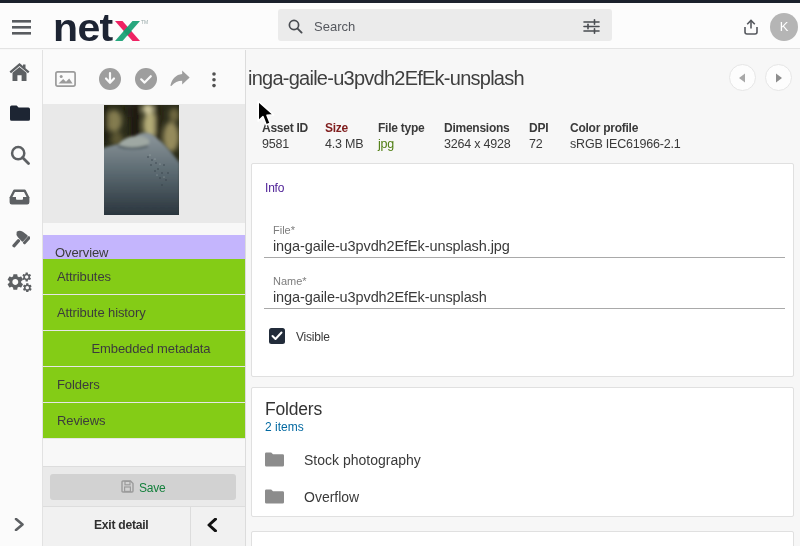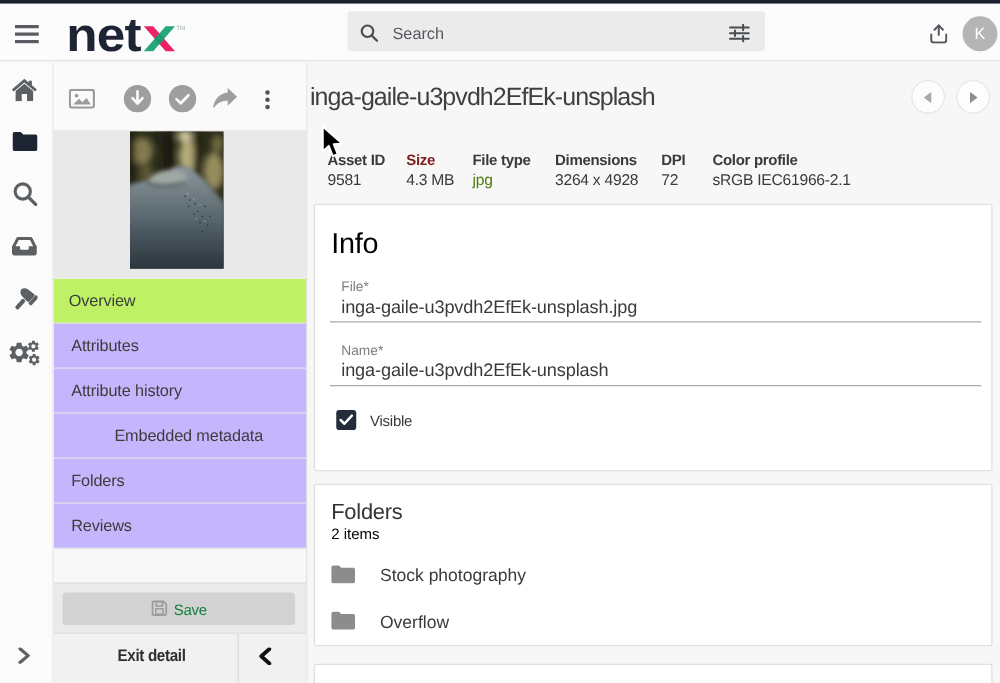--- a/index.html
+++ b/index.html
@@ -6,21 +6,21 @@
   html,body { width:800px; height:546px; overflow:hidden; font-family:"Liberation Sans", sans-serif; background:#f7f7f7; }
   .abs { position:absolute; }
   #topstrip { left:0; top:0; width:800px; height:3px; background:#1b212c; }
   #header { left:0; top:3px; width:800px; height:46px; background:#fcfcfc; border-bottom:1px solid #e3e3e3; }
   #rail { left:0; top:50px; width:43px; height:496px; background:#fbfbfb; border-right:1px solid #e2e2e2; }
   #panel { left:43px; top:50px; width:203px; height:496px; background:#f8f8f8; border-right:1px solid #dcdcdc; }
   #main { left:246px; top:50px; width:554px; height:496px; background:#f7f7f7; }
   .card { position:absolute; background:#fff; border:1px solid #e0e0e0; border-radius:2px; }
   #searchbox { left:278px; top:9px; width:334px; height:32px; background:#ebebeb; border-radius:3px; }
   #avatar { left:770px; top:13px; width:28px; height:28px; border-radius:50%; background:#b5b5b5; color:#fff; font-size:13px; text-align:center; line-height:28px; }
-  .menurow { position:absolute; left:0; width:202px; height:36px; border-bottom:1px solid #e6e6e6; font-size:13px; letter-spacing:-0.1px; color:#3c3c3c; line-height:35px; padding-left:14px; background:#c4b5fd; }
+  .menurow { position:absolute; left:0; width:202px; height:36px; border-bottom:1px solid #e6e6e6; font-size:13px; letter-spacing:-0.1px; color:#3c3c3c; line-height:35px; padding-left:14px; background:#84cc16; }
 </style>
 </head>
 <body>
 <div class="abs" id="topstrip"></div>
 <div class="abs" id="header"></div>
 
 <svg class="abs" style="left:12px;top:20px" width="20" height="15" viewBox="0 0 20 15">
   <rect x="0" y="0" width="19" height="2.6" fill="#595c60"></rect>
   <rect x="0" y="6" width="19" height="2.6" fill="#595c60"></rect>
   <rect x="0" y="12" width="19" height="2.6" fill="#595c60"></rect>
@@ -181,21 +181,21 @@
   <g fill="#cdd5d2" opacity="0.6">
     <circle cx="46" cy="50" r="0.6"></circle>
       <circle cx="51" cy="54" r="0.6"></circle>
       <circle cx="56" cy="59" r="0.6"></circle>
     <circle cx="53" cy="70" r="0.6"></circle>
       <circle cx="60" cy="72" r="0.6"></circle>
   </g>
 </svg>
 
 <div class="abs" style="left:43px;top:223px;width:202px;height:243px;overflow:hidden;">
-  <div class="menurow" style="top:0;background:#bef264;padding-left:12px;">Overview</div>
+  <div class="menurow" style="top:12px;background:#c4b5fd;padding-left:12px;">Overview</div>
   <div class="menurow" style="top:36px;">Attributes</div>
   <div class="menurow" style="top:72px;">Attribute history</div>
   <div class="menurow" style="top:108px;text-align:center;">Embedded metadata</div>
   <div class="menurow" style="top:144px;">Folders</div>
   <div class="menurow" style="top:180px;">Reviews</div>
 </div>
 
 <div class="abs" style="left:43px;top:466px;width:202px;height:40px;background:#eaeaea;border-top:1px solid #ddd;"></div>
 <div class="abs" style="left:50px;top:474px;width:186px;height:26px;background:#d2d2d2;border-radius:3px;"></div>
 <svg class="abs" style="left:121px;top:480px" width="13" height="13" viewBox="0 0 13 13">
@@ -230,36 +230,36 @@
 <div class="abs" style="left:378px;top:121px;font-size:12px;font-weight:bold;letter-spacing:-0.25px;color:#3a3a3a;">File type</div>
 <div class="abs" style="left:378px;top:137px;font-size:12.5px;letter-spacing:-0.2px;color:#4d7c0f;">jpg</div>
 <div class="abs" style="left:444px;top:121px;font-size:12px;font-weight:bold;letter-spacing:-0.25px;color:#3a3a3a;">Dimensions</div>
 <div class="abs" style="left:444px;top:137px;font-size:12.5px;letter-spacing:-0.2px;color:#3a3a3a;">3264 x 4928</div>
 <div class="abs" style="left:529px;top:121px;font-size:12px;font-weight:bold;letter-spacing:-0.25px;color:#3a3a3a;">DPI</div>
 <div class="abs" style="left:529px;top:137px;font-size:12.5px;letter-spacing:-0.2px;color:#3a3a3a;">72</div>
 <div class="abs" style="left:570px;top:121px;font-size:12px;font-weight:bold;letter-spacing:-0.25px;color:#3a3a3a;">Color profile</div>
 <div class="abs" style="left:570px;top:137px;font-size:12.5px;letter-spacing:-0.2px;color:#3a3a3a;">sRGB IEC61966-2.1</div>
 
 <div class="card" style="left:251px;top:163px;width:543px;height:214px;"></div>
-<div class="abs" style="left:265px;top:181px;font-size:23px;letter-spacing:-0.2px;color:#000000;">Info</div>
+<div class="abs" style="left:265px;top:181px;font-size:12px;letter-spacing:-0.2px;color:#4c1d95;">Info</div>
 <div class="abs" style="left:273px;top:224px;font-size:11px;color:#7d7d7d;">File*</div>
 <div class="abs" style="left:273px;top:238px;font-size:14.5px;letter-spacing:-0.1px;color:#3a3a3a;">inga-gaile-u3pvdh2EfEk-unsplash.jpg</div>
 <div class="abs" style="left:264px;top:257px;width:521px;height:1px;background:#a9a9a9;"></div>
 <div class="abs" style="left:273px;top:275px;font-size:11px;color:#7d7d7d;">Name*</div>
 <div class="abs" style="left:273px;top:289px;font-size:14.5px;letter-spacing:-0.1px;color:#3a3a3a;">inga-gaile-u3pvdh2EfEk-unsplash</div>
 <div class="abs" style="left:264px;top:308px;width:521px;height:1px;background:#a9a9a9;"></div>
 <div class="abs" style="left:269px;top:328px;width:16px;height:16px;background:#222c3a;border-radius:2.5px;"></div>
 <svg class="abs" style="left:271px;top:331px" width="12" height="10" viewBox="0 0 12 10">
   <path d="M1.5,5 L4.5,8 L10.5,1.5" fill="none" stroke="#fff" stroke-width="2" stroke-linecap="round" stroke-linejoin="round"></path>
 </svg>
 <div class="abs" style="left:296px;top:330px;font-size:12px;letter-spacing:-0.2px;color:#3a3a3a;">Visible</div>
 
 <div class="card" style="left:251px;top:387px;width:543px;height:130px;"></div>
 <div class="abs" style="left:265px;top:399px;font-size:17.5px;letter-spacing:-0.2px;color:#333;">Folders</div>
-<div class="abs" style="left:265px;top:420px;font-size:12px;color:#000000;">2 items</div>
+<div class="abs" style="left:265px;top:420px;font-size:12px;color:#0369a1;">2 items</div>
 <svg class="abs" style="left:265px;top:452px" width="19" height="15" viewBox="0 0 19 15">
   <path d="M0,1.8 Q0,0.4 1.4,0.4 L6.2,0.4 L8,2.2 L17.6,2.2 Q19,2.2 19,3.6 L19,13.2 Q19,14.6 17.6,14.6 L1.4,14.6 Q0,14.6 0,13.2 Z" fill="#8c8c8c"></path>
 </svg>
 <div class="abs" style="left:304px;top:452px;font-size:14px;color:#3a3a3a;">Stock photography</div>
 <svg class="abs" style="left:265px;top:489px" width="19" height="15" viewBox="0 0 19 15">
   <path d="M0,1.8 Q0,0.4 1.4,0.4 L6.2,0.4 L8,2.2 L17.6,2.2 Q19,2.2 19,3.6 L19,13.2 Q19,14.6 17.6,14.6 L1.4,14.6 Q0,14.6 0,13.2 Z" fill="#8c8c8c"></path>
 </svg>
 <div class="abs" style="left:304px;top:489px;font-size:14px;color:#3a3a3a;">Overflow</div>
 
 <div class="card" style="left:251px;top:531px;width:543px;height:30px;"></div>

